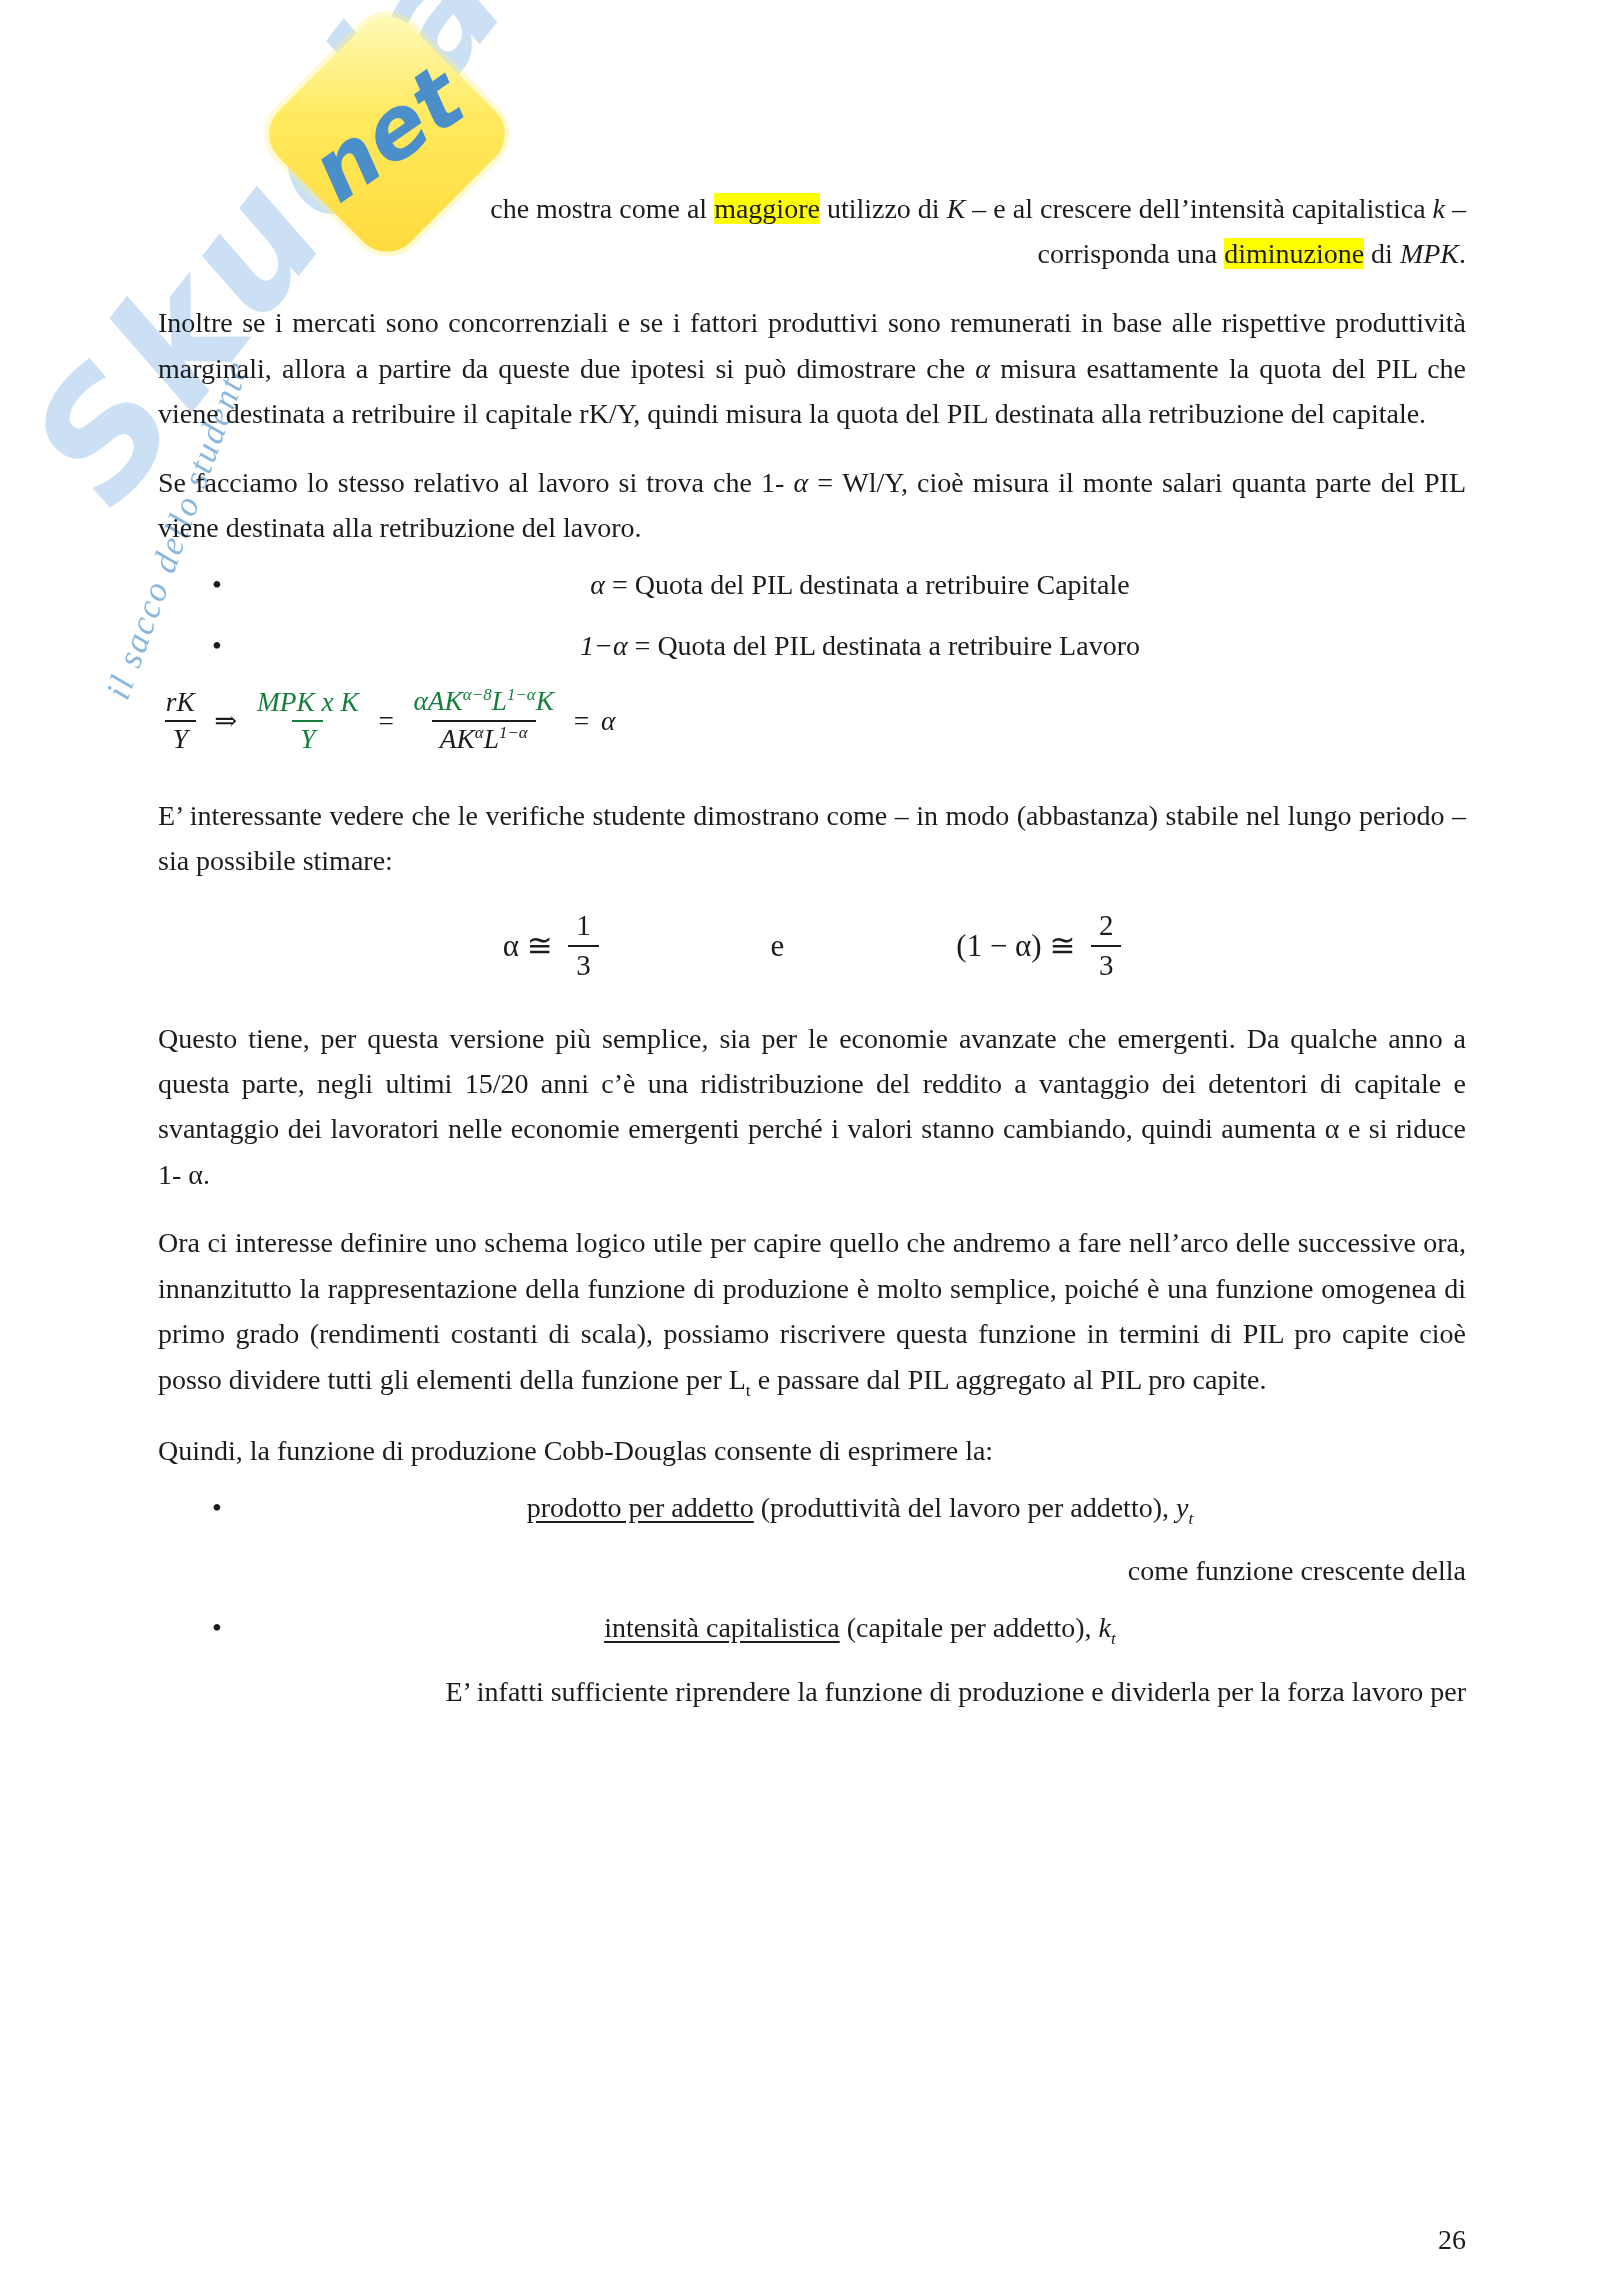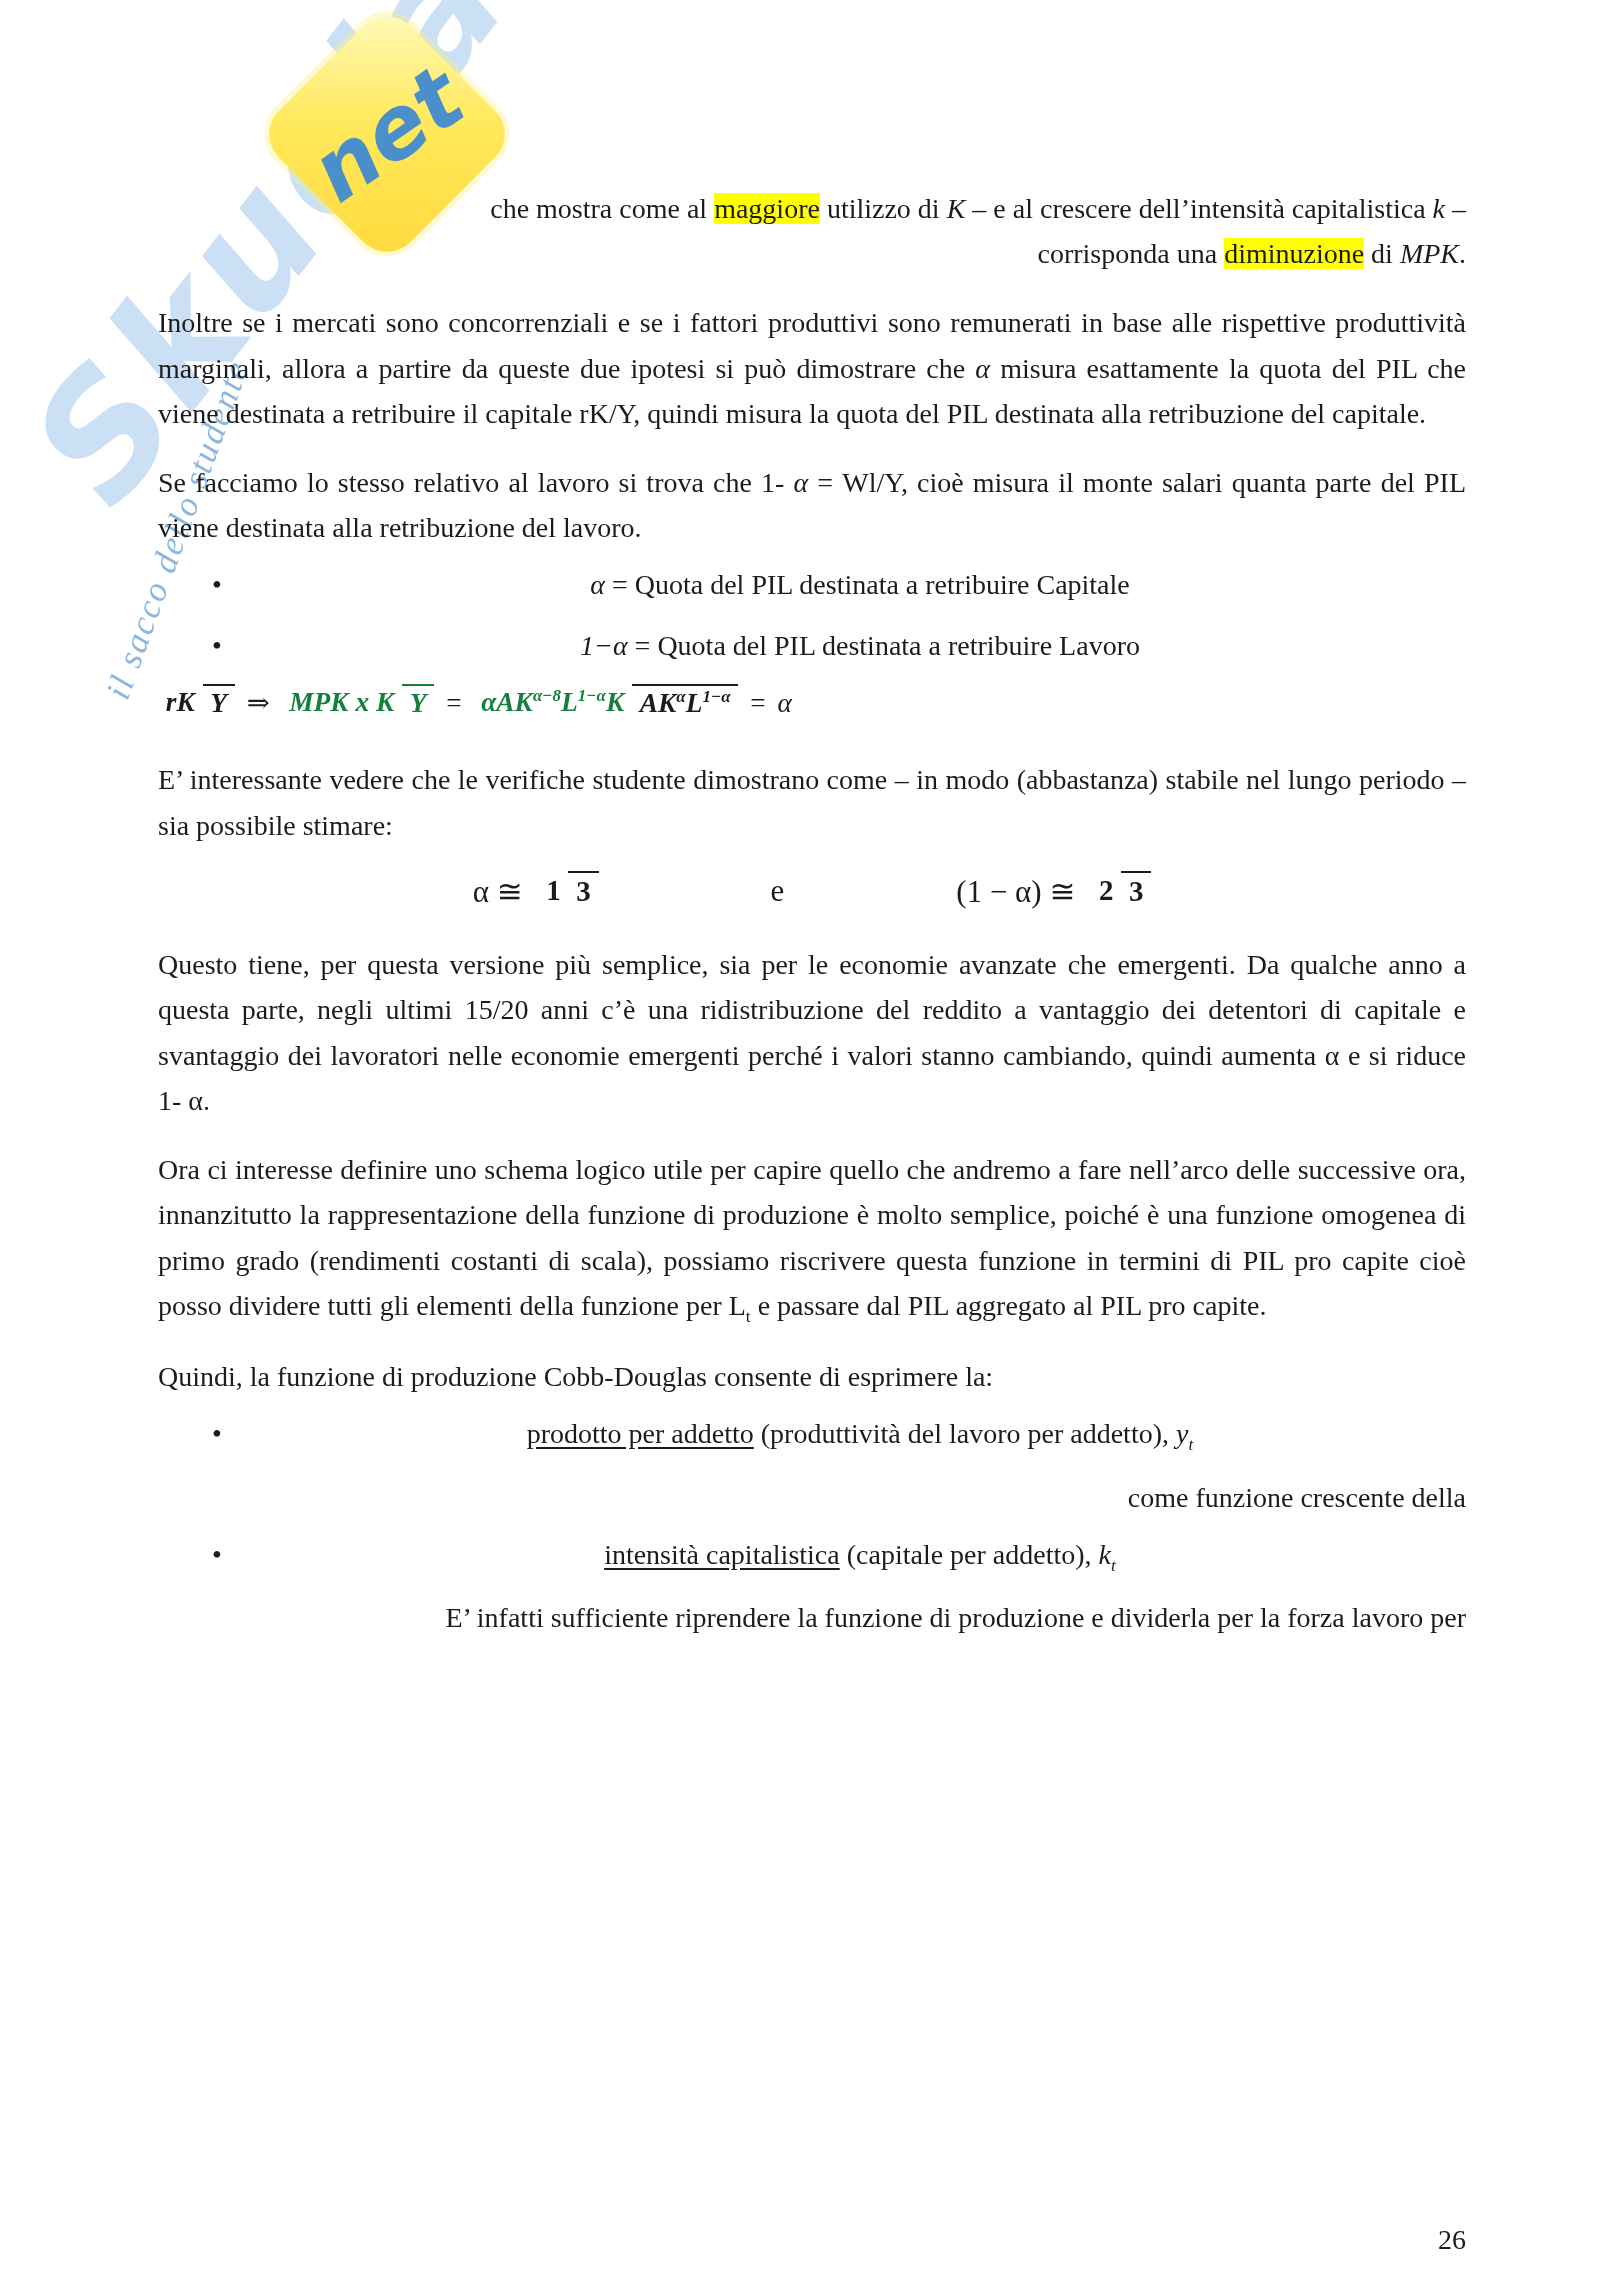--- a/index.html
+++ b/index.html
@@ -43,21 +43,21 @@
 
   .blist{margin:0 0 13.7px;}
   .bullet-item{
     position:relative;padding-left:96px;margin:0 0 15.7px;
     font-size:28px;line-height:1.62;text-align:center;
   }
   .bullet-item::before{content:"\2022";position:absolute;left:54px;top:0;}
 
   .formula{margin:15.7px 0 35px;font-size:27.4px;display:flex;align-items:center;text-align:left;}
   .op{margin:0 11.8px;}
-  .frac{display:inline-flex;flex-direction:row;align-items:center;line-height:1.3;text-align:center;vertical-align:middle;font-weight:bold;}
+  .frac{display:inline-flex;flex-direction:column;align-items:center;line-height:1.3;text-align:center;vertical-align:middle;}
   .frac .num{padding:0 7.8px;}
   .frac .den{border-top:2px solid currentColor;padding:0 7.8px;}
   .red{color:#15803d;}
 
   .formula2{justify-content:center;gap:172px;font-size:31px;margin:5.9px 0 31px;}
   .f2group{display:inline-flex;align-items:center;gap:15.7px;}
   .formula2 .frac{font-size:29px;}
 
   .pagenum{position:absolute;right:155px;bottom:37px;font-size:28px;z-index:2;margin-left:24px;}
 </style>

